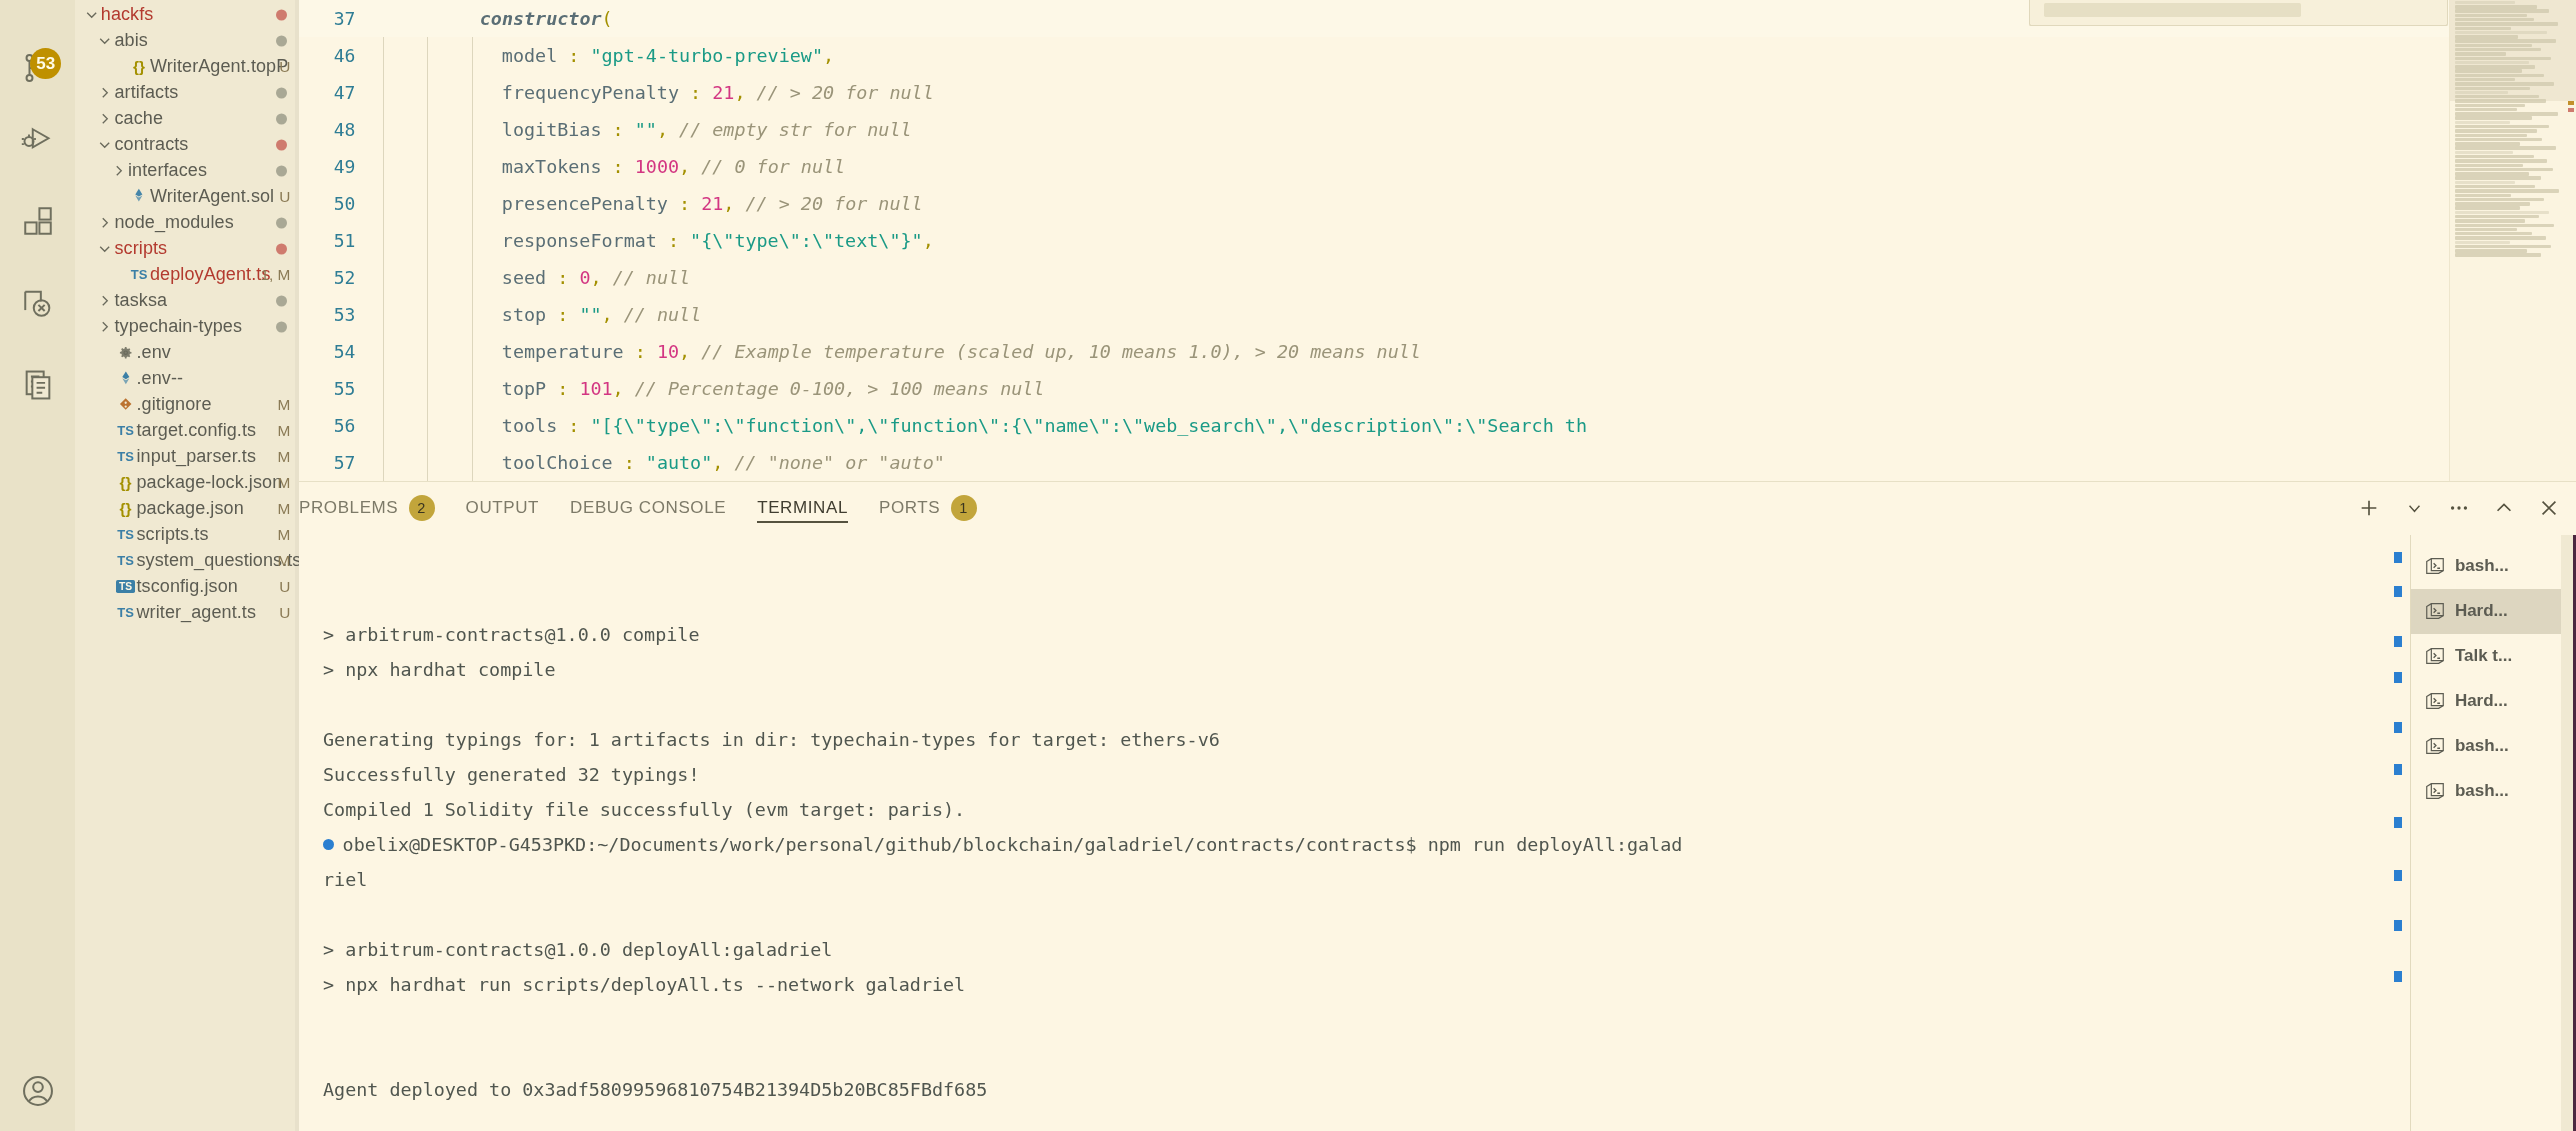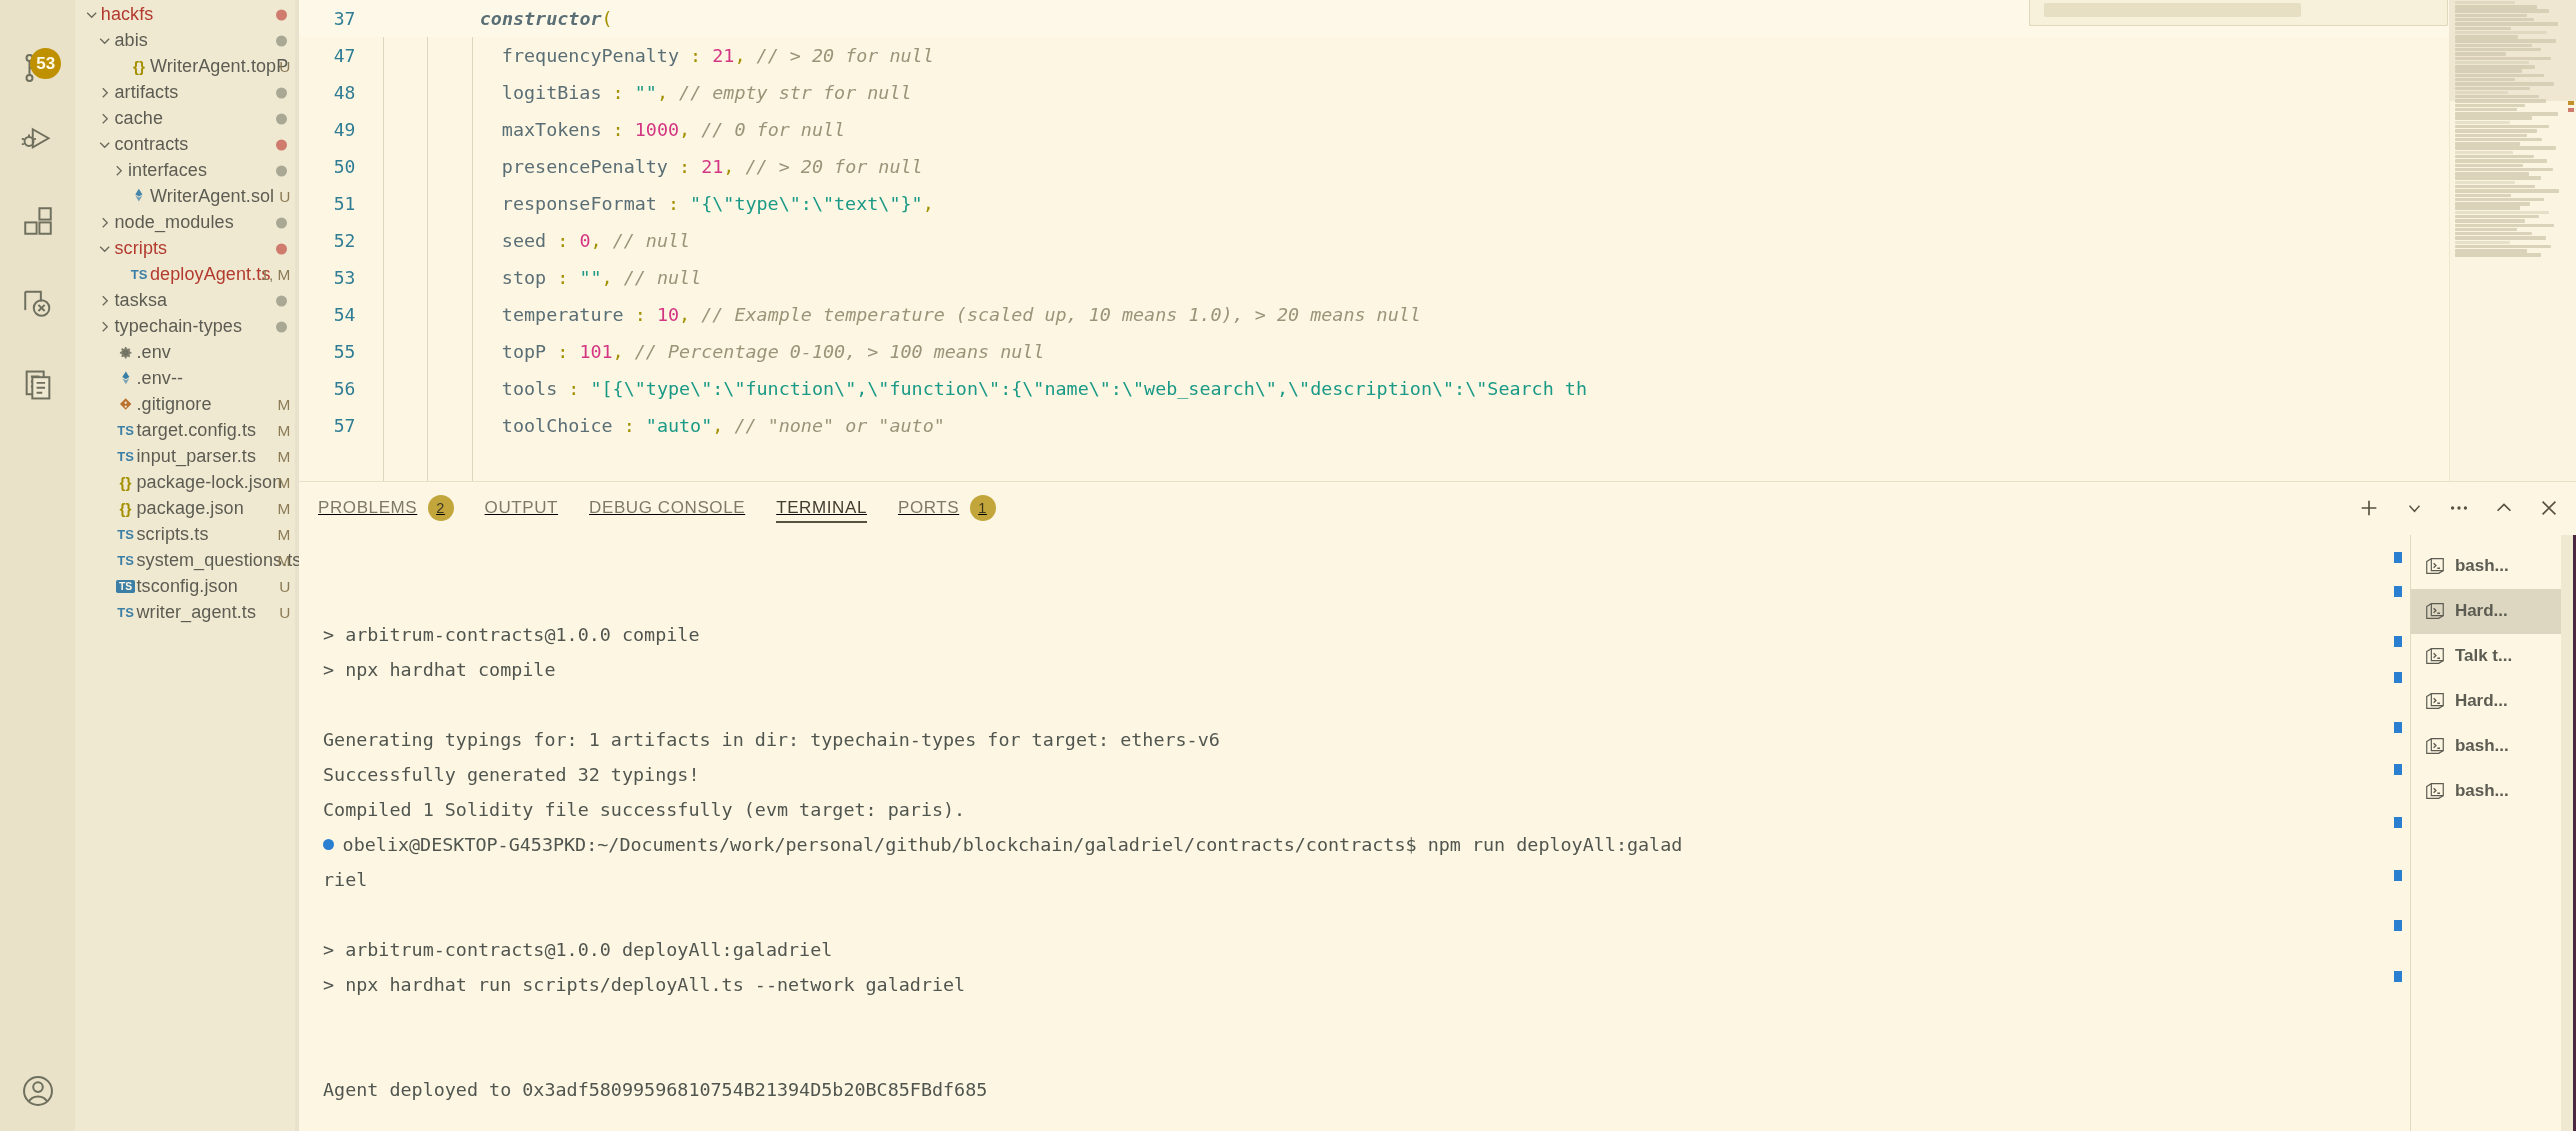--- a/index.html
+++ b/index.html
@@ -165,24 +165,22 @@
     flex: 1 1 auto;
     background: #fdf6e3;
     display: flex; flex-direction: column;
     border-top: 0.9px solid #e7e0c6;
     position: relative;
     min-height: 0;
   }
   .panel-tabs {
     height: 53px;
     display: flex; align-items: center;
-    padding-left: 19px;
     position: relative;
     flex: 0 0 53px;
-    text-decoration: underline;
   }
   .ptab {
     display: flex; align-items: center;
     height: 53px;
     margin-right: 31px;
     font-size: 17px;
     letter-spacing: 0.6px;
     color: #7d7a68;
     position: relative;
   }
@@ -539,20 +537,21 @@
         </div>
       </div>
     <div class="sb-scroll"></div>
   </div>
 
   <div class="main">
 
     <div class="editor">
       <div id="codearea">
           <div class="codeline first"><span class="gutter">37</span><span class="code"><span class="tok-plain">          </span><span class="tok-fn">constructor</span><span class="tok-punct">(</span></span></div>
+          <div class="codeline"><span class="gutter">46</span><span class="code"><span class="tok-key">            model </span><span class="tok-punct">: </span><span class="tok-str">"gpt-4-turbo-preview"</span><span class="tok-punct">,</span></span><span class="ind" style="left: 84px;"></span><span class="ind" style="left: 128px;"></span><span class="ind" style="left: 173px;"></span></div>
           <div class="codeline"><span class="gutter">47</span><span class="code"><span class="tok-key">            frequencyPenalty </span><span class="tok-punct">: </span><span class="tok-num">21</span><span class="tok-punct">, </span><span class="tok-cmt">// &gt; 20 for null</span></span><span class="ind" style="left: 84px;"></span><span class="ind" style="left: 128px;"></span><span class="ind" style="left: 173px;"></span></div>
           <div class="codeline"><span class="gutter">48</span><span class="code"><span class="tok-key">            logitBias </span><span class="tok-punct">: </span><span class="tok-str">""</span><span class="tok-punct">, </span><span class="tok-cmt">// empty str for null</span></span><span class="ind" style="left: 84px;"></span><span class="ind" style="left: 128px;"></span><span class="ind" style="left: 173px;"></span></div>
           <div class="codeline"><span class="gutter">49</span><span class="code"><span class="tok-key">            maxTokens </span><span class="tok-punct">: </span><span class="tok-num">1000</span><span class="tok-punct">, </span><span class="tok-cmt">// 0 for null</span></span><span class="ind" style="left: 84px;"></span><span class="ind" style="left: 128px;"></span><span class="ind" style="left: 173px;"></span></div>
           <div class="codeline"><span class="gutter">50</span><span class="code"><span class="tok-key">            presencePenalty </span><span class="tok-punct">: </span><span class="tok-num">21</span><span class="tok-punct">, </span><span class="tok-cmt">// &gt; 20 for null</span></span><span class="ind" style="left: 84px;"></span><span class="ind" style="left: 128px;"></span><span class="ind" style="left: 173px;"></span></div>
           <div class="codeline"><span class="gutter">51</span><span class="code"><span class="tok-key">            responseFormat </span><span class="tok-punct">: </span><span class="tok-str">"{\"type\":\"text\"}"</span><span class="tok-punct">,</span></span><span class="ind" style="left: 84px;"></span><span class="ind" style="left: 128px;"></span><span class="ind" style="left: 173px;"></span></div>
           <div class="codeline"><span class="gutter">52</span><span class="code"><span class="tok-key">            seed </span><span class="tok-punct">: </span><span class="tok-num">0</span><span class="tok-punct">, </span><span class="tok-cmt">// null</span></span><span class="ind" style="left: 84px;"></span><span class="ind" style="left: 128px;"></span><span class="ind" style="left: 173px;"></span></div>
           <div class="codeline"><span class="gutter">53</span><span class="code"><span class="tok-key">            stop </span><span class="tok-punct">: </span><span class="tok-str">""</span><span class="tok-punct">, </span><span class="tok-cmt">// null</span></span><span class="ind" style="left: 84px;"></span><span class="ind" style="left: 128px;"></span><span class="ind" style="left: 173px;"></span></div>
           <div class="codeline"><span class="gutter">54</span><span class="code"><span class="tok-key">            temperature </span><span class="tok-punct">: </span><span class="tok-num">10</span><span class="tok-punct">, </span><span class="tok-cmt">// Example temperature (scaled up, 10 means 1.0), &gt; 20 means null</span></span><span class="ind" style="left: 84px;"></span><span class="ind" style="left: 128px;"></span><span class="ind" style="left: 173px;"></span></div>
           <div class="codeline"><span class="gutter">55</span><span class="code"><span class="tok-key">            topP </span><span class="tok-punct">: </span><span class="tok-num">101</span><span class="tok-punct">, </span><span class="tok-cmt">// Percentage 0-100, &gt; 100 means null</span></span><span class="ind" style="left: 84px;"></span><span class="ind" style="left: 128px;"></span><span class="ind" style="left: 173px;"></span></div>
           <div class="codeline"><span class="gutter">56</span><span class="code"><span class="tok-key">            tools </span><span class="tok-punct">: </span><span class="tok-str">"[{\"type\":\"function\",\"function\":{\"name\":\"web_search\",\"description\":\"Search th</span></span><span class="ind" style="left: 84px;"></span><span class="ind" style="left: 128px;"></span><span class="ind" style="left: 173px;"></span></div>

